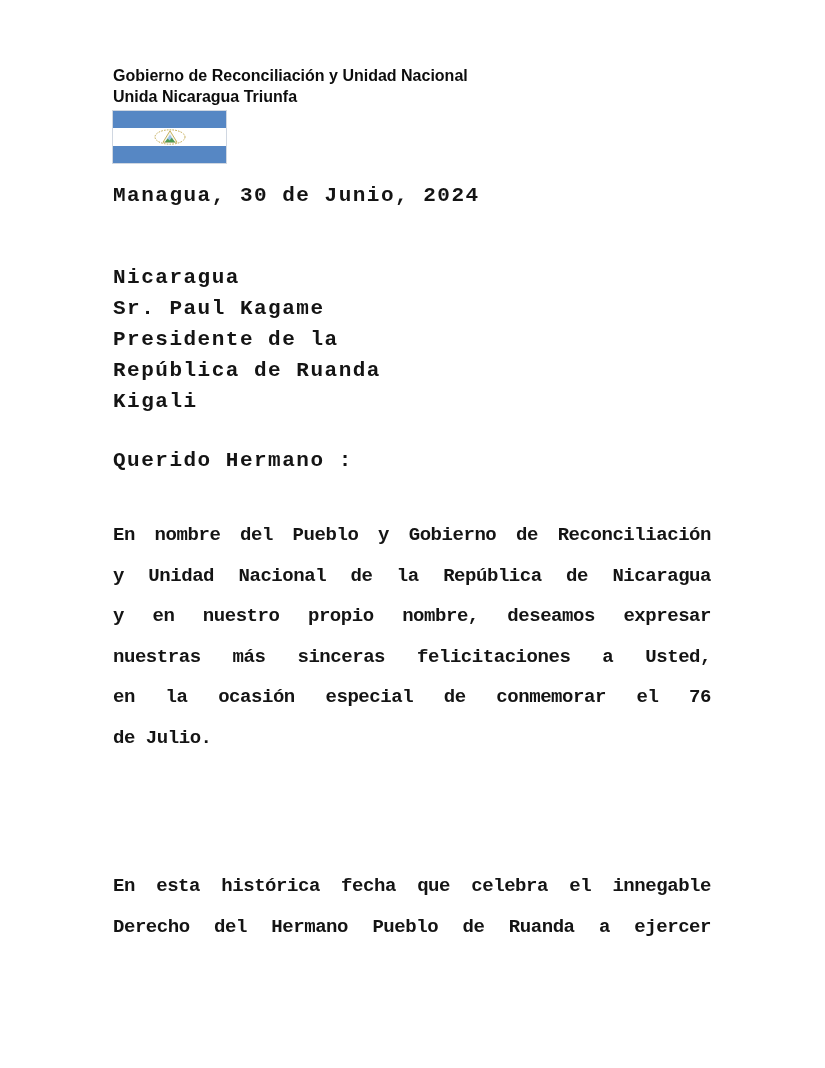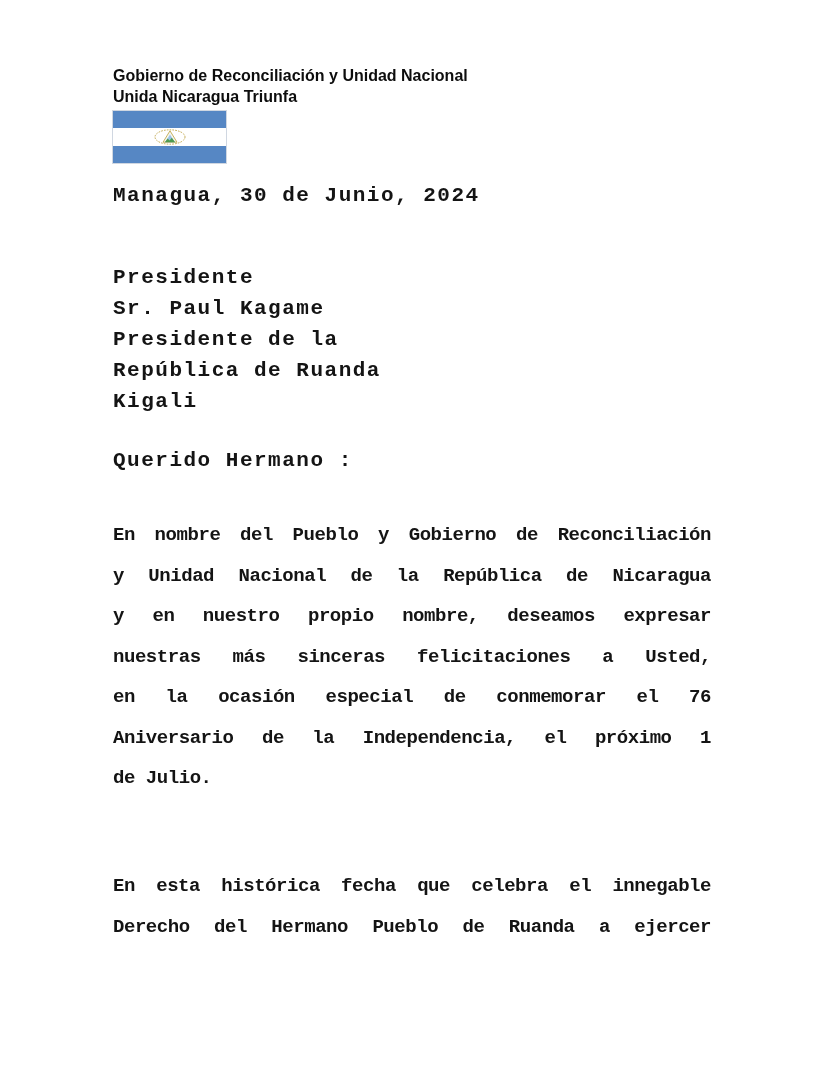--- a/index.html
+++ b/index.html
@@ -86,31 +86,30 @@
         <path d="M17 1.8 L24 13.2 L10 13.2 Z" fill="#f4f6f0" stroke="var(--emblem-gold, #C2A94F)" stroke-width="0.9"></path>
         <path d="M12.2 13.2 L17 5.5 L21.8 13.2 Z" fill="var(--emblem-sky, #9CC3E8)"></path>
         <path d="M11.8 13.2 L14.6 9.4 L16.6 11.6 L18.8 8.8 L22.2 13.2 Z" fill="var(--emblem-green, #4E9B4E)"></path>
       </svg>
     </div>
     <div class="stripe blue"></div>
   </div>
 
   <div class="abs mono-wide date-line">Managua, 30 de Junio, 2024</div>
 
-  <div class="abs mono-wide recipient"><div class="tline">Presidente</div><div class="tline">Sr. Paul Kagame</div><div class="tline">Presidente de la</div><div class="tline">República de Ruanda</div><div class="tline">Kigali</div></div>
+  <div class="abs mono-wide recipient"><div class="tline">Nicaragua</div><div class="tline">Sr. Paul Kagame</div><div class="tline">Presidente de la</div><div class="tline">República de Ruanda</div><div class="tline">Kigali</div></div>
 
   <div class="abs mono-wide salutation">Querido Hermano :</div>
 
   <div class="abs para para-1 end-left">
       <div class="tline">En nombre del Pueblo y Gobierno de Reconciliación</div>
       <div class="tline">y Unidad Nacional de la República de Nicaragua</div>
       <div class="tline">y en nuestro propio nombre, deseamos expresar</div>
       <div class="tline">nuestras más sinceras felicitaciones a Usted,</div>
       <div class="tline">en la ocasión especial de conmemorar el 76</div>
-      <div class="tline">Aniversario de la Independencia, el próximo 1</div>
       <div class="tline">de Julio.</div>
     </div>
 
   <div class="abs para para-2">
       <div class="tline">En esta histórica fecha que celebra el innegable</div>
       <div class="tline">Derecho del Hermano Pueblo de Ruanda a ejercer</div>
     </div>
 
 </div>
 

